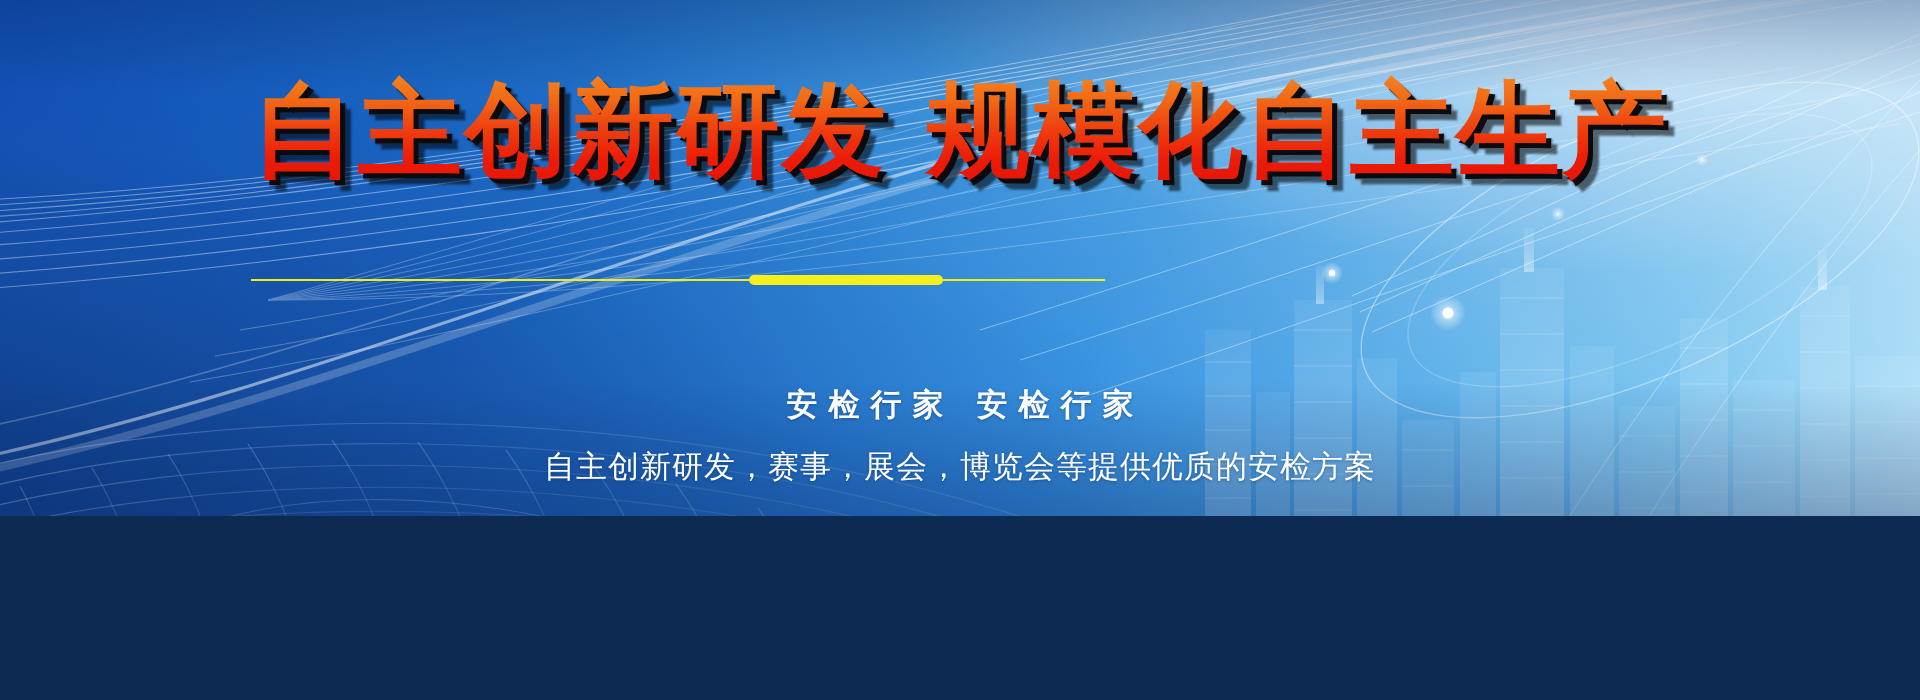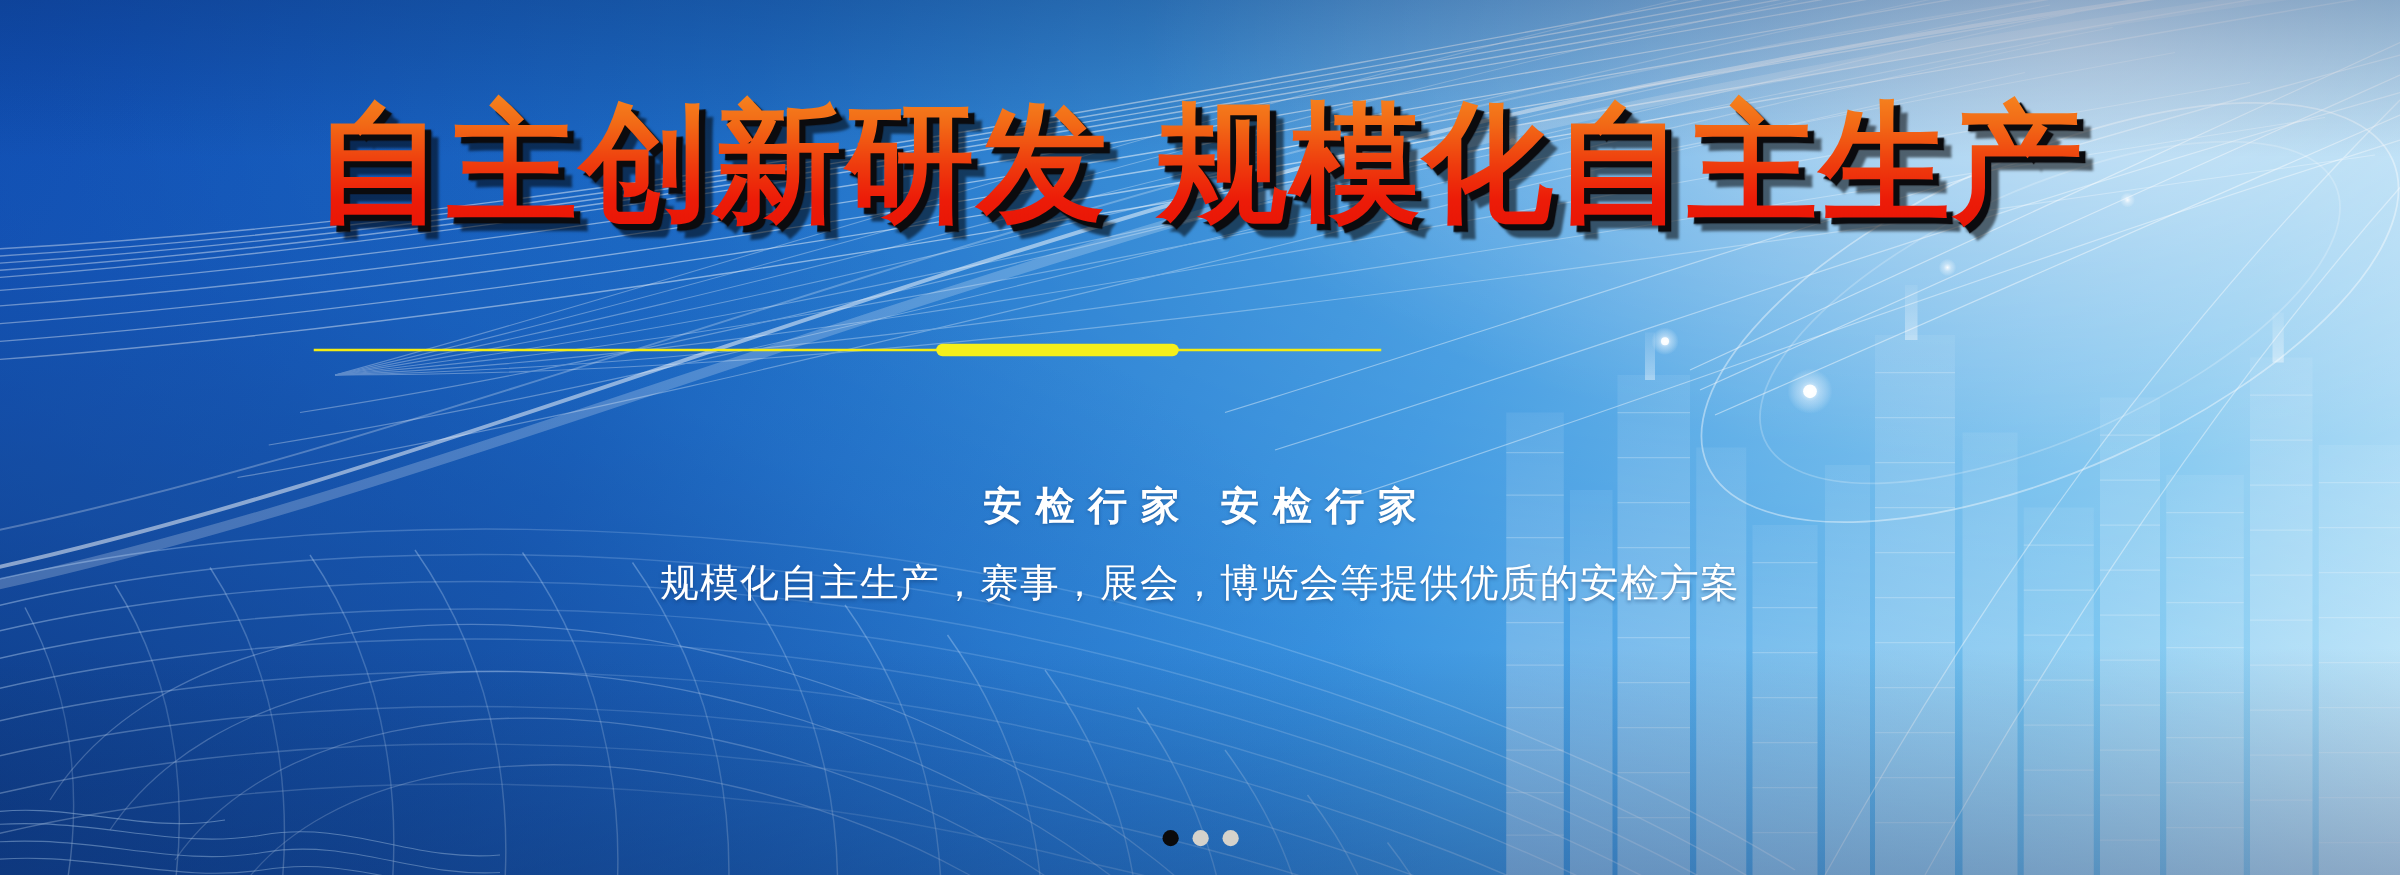--- a/index.html
+++ b/index.html
@@ -3,21 +3,21 @@
 <meta charset="utf-8">
 <style>
   html, body {
     margin: 0;
     padding: 0;
     background: #0d2a52;
   }
   #banner {
     position: relative;
     width: 1920px;
-    height: 700px;
+    height: 516px;
     overflow: hidden;
     font-family: "DejaVu Sans", "Liberation Sans", sans-serif;
     background: #2f6fc0;
   }
 
   
   .bg-layer {
     position: absolute;
     inset: 0;
     width: 100%;
@@ -354,21 +354,21 @@
 
     <div class="headline">自主创新研发 规模化自主生产</div>
 
     <div class="divider">
       <div class="thin"></div>
       <div class="thick"></div>
     </div>
 
     <div class="tagline">安检行家  安检行家</div>
 
-    <div class="subtagline">规模化自主生产，赛事，展会，博览会等提供优质的安检方案</div>
+    <div class="subtagline">自主创新研发，赛事，展会，博览会等提供优质的安检方案</div>
 
     <div class="dots">
       <span class="dot active"></span>
       <span class="dot"></span>
       <span class="dot"></span>
     </div>
 
     <div class="nav-zone prev"></div>
     <div class="nav-zone next"></div>
   </div>

